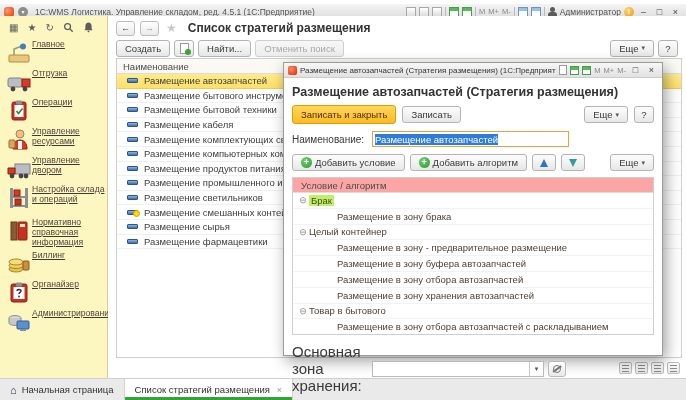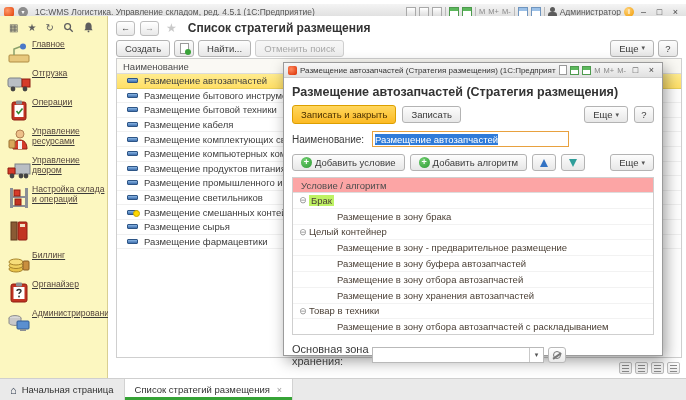--- a/index.html
+++ b/index.html
@@ -97,21 +97,21 @@
   .tri-down { width:0; height:0; border-left:4px solid transparent; border-right:4px solid transparent; border-top:8px solid #2f9e9a; }
   .tree { margin-top:6px; border:1px solid #cfcfcf; height:158px; overflow:hidden; }
   .tree-head { height:15px; background:#fca5a5; border-bottom:1px solid #ddd; display:flex; align-items:center;
     padding-left:8px; font-size:9.5px; color:#4c4c4c; }
   .trow { height:15.8px; display:flex; align-items:center; border-bottom:1px solid #f2f2f2;
     font-size:9.5px; color:#4a3f35; white-space:nowrap; }
   .trow .expander { width:12px; text-align:center; color:#8a8a8a; font-size:9px; margin-left:4px; flex:none; }
   .trow.child { padding-left:44px; }
   .hl { background:#bef264; padding:0 2px; }
   .zonebar { display:flex; align-items:center; margin-top:8px; }
-  .flabel.wide { width:80px; font-size:11px; }
+  .flabel.wide { width:80px; font-size:15px; }
   .zinp { width:172px; height:16px; border:1px solid #b9b9b9; background:#fff; display:flex; }
   .zinp .zfill { flex:1; }
   .zcaret { width:14px; border-left:1px solid #c9c9c9; display:flex; align-items:center; justify-content:center; font-size:7px; color:#555; }
   .openbtn { width:18px; height:16px; margin-left:4px; border:1px solid #b9b9b9; border-radius:3px;
     background:linear-gradient(#fff,#e9e9e9); display:flex; align-items:center; justify-content:center; }
   .linkico { width:8px; height:8px; border:1.5px solid #777; border-radius:50%; position:relative; }
   .linkico::after { content:""; position:absolute; left:-2px; top:2.5px; width:10px; height:1.5px; background:#777; transform:rotate(-35deg); }
 
   
   .tabbar { position:absolute; left:0; bottom:0; width:686px; height:22px; background:#eaeaea;
@@ -224,20 +224,21 @@
             <rect x="9" y="14" width="6" height="6" fill="#c23322" stroke="#8e1f12"></rect>
           </svg></span>
       <span class="sb-lbl">Настройка склада и операций</span>
     </div>
     <div class="sb-item tall">
       <span class="sb-ico"><svg viewBox="0 0 26 26">
             <rect x="5" y="4" width="6" height="18" fill="#8a5a34" stroke="#5e3a1c"></rect>
             <rect x="12" y="4" width="9" height="18" rx="1" fill="#c23322" stroke="#8e1f12"></rect>
             <rect x="14" y="6" width="5" height="3" fill="#f2e3c8"></rect>
           </svg></span>
+      <span class="sb-lbl">Нормативно справочная информация</span>
     </div>
     <div class="sb-item">
       <span class="sb-ico"><svg viewBox="0 0 26 26">
             <ellipse cx="10" cy="18" rx="7" ry="3" fill="#e8c34a" stroke="#a8842a"></ellipse>
             <ellipse cx="10" cy="14.5" rx="7" ry="3" fill="#f0d060" stroke="#a8842a"></ellipse>
             <ellipse cx="10" cy="11" rx="7" ry="3" fill="#f6dd7a" stroke="#a8842a"></ellipse>
             <rect x="17" y="10" width="6" height="9" rx="1" fill="#c98f3f" stroke="#8a5e22"></rect>
           </svg></span>
       <span class="sb-lbl">Биллинг</span>
     </div>
@@ -427,21 +428,21 @@
           <span>Размещение в зону буфера автозапчастей</span>
         </div>
       <div class="trow child">
           <span>Размещение в зону отбора автозапчастей</span>
         </div>
       <div class="trow child">
           <span>Размещение в зону хранения автозапчастей</span>
         </div>
       <div class="trow">
           <span class="expander">⊖</span>
-          <span>Товар в техники</span>
+          <span>Товар в бытового</span>
         </div>
       <div class="trow child">
           <span>Размещение в зону отбора автозапчастей с раскладыванием</span>
         </div>
     </div>
     <div class="zonebar">
       <span class="flabel wide">Основная зона хранения:</span>
       <span class="zinp">
           <span class="zfill"></span>
           <span class="zcaret">▾</span>

